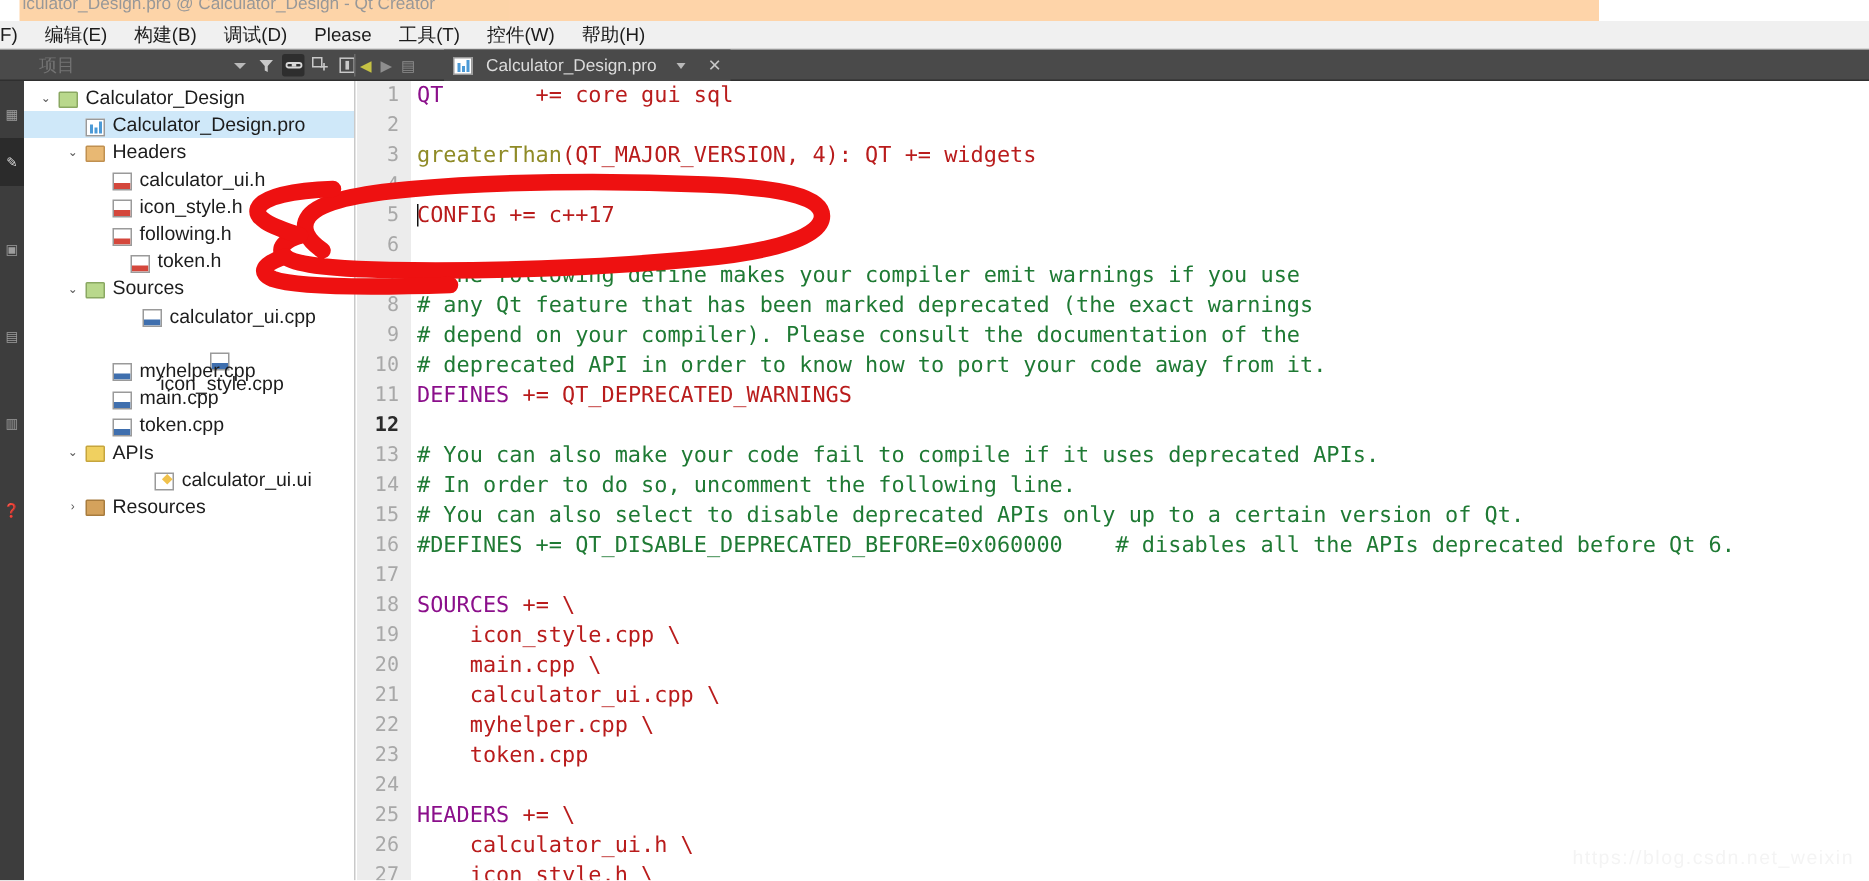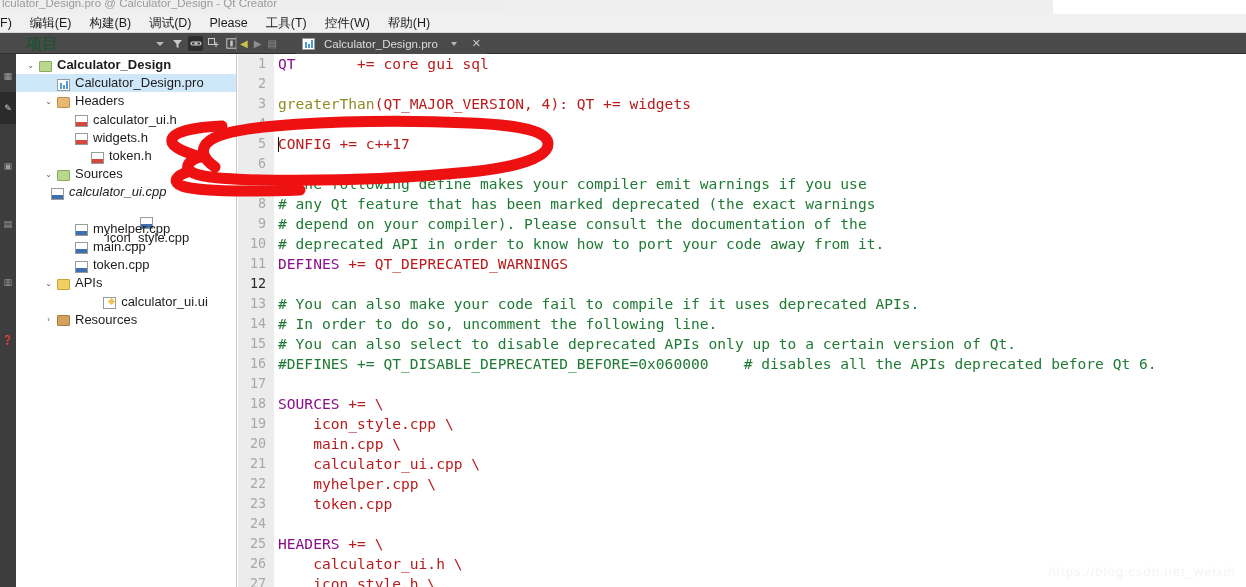--- a/index.html
+++ b/index.html
@@ -6,22 +6,22 @@
   body{
     width:1246px;height:587px;overflow:hidden;
     background:#ffffff;
     font-family:"Liberation Sans", sans-serif;
     -webkit-font-smoothing:antialiased;
   }
   #app{position:relative;width:1246px;height:587px;overflow:hidden;background:#fff;}
 
   
   .titlebar{
-    position:absolute;left:0;top:0;width:1053px;height:14px;
-    background:#e5e5e5;color:#5a5a5a;
+    position:absolute;left:13px;top:0;width:1053px;height:14px;
+    background:#fdba74;color:#5a5a5a;
     font-size:11.5px;line-height:12px;
     white-space:nowrap;overflow:hidden;
     padding-left:2px;box-sizing:border-box;
     opacity:.62;
   }
   .titlebar .tt{position:relative;top:-3px;display:inline-block;}
 
   
   .menubar{
     position:absolute;left:0;top:14px;width:1246px;height:19px;
@@ -35,21 +35,21 @@
 
   
   .toolstrip{
     position:absolute;left:0;top:33px;width:1246px;height:21px;
     background:#4a4a4a;
     border-bottom:1px solid #2f2f2f;
     box-sizing:border-box;
   }
   .tool-projects-label{
     position:absolute;left:26px;top:33px;height:21px;line-height:21px;
-    font-size:16px;color:#14532d;white-space:nowrap;
+    font-size:12px;color:#737373;white-space:nowrap;
   }
   .tool-icons{position:absolute;left:152px;top:33px;height:21px;display:flex;align-items:center;gap:3px;}
   .tbtn{
     width:15px;height:15px;border-radius:2px;position:relative;
     display:flex;align-items:center;justify-content:center;
     color:#c9c9c9;font-size:9px;line-height:1;
   }
   .tbtn.active{background:#2e2e2e;}
   .tbtn svg{display:block;}
   .caret{width:0;height:0;border-left:4px solid transparent;border-right:4px solid transparent;border-top:4px solid #b9b9b9;}
@@ -92,21 +92,21 @@
     font-size:13px;color:#1c1c1c;
   }
   .trow{
     height:18.2px;display:flex;align-items:center;white-space:nowrap;
     position:relative;
   }
   .trow.sel{background:#cfe8f9;}
   .twist{width:13px;text-align:center;color:#5a5a5a;font-size:8px;flex:0 0 13px;}
   .ticon{width:16px;height:13px;flex:0 0 16px;margin-right:4px;position:relative;}
   .tlabel{font-size:13px;line-height:14px;}
-  .tlabel.bold{font-weight:bold;}
+  .tlabel.bold{font-weight:normal;}
 
   
   .ic-folder{width:11px;height:9px;background:#b9d88c;border:1px solid #8aa862;border-radius:1px;position:absolute;top:2px;left:2px;}
   .ic-folder.hdr{background:#e8b873;border-color:#c09050;}
   .ic-folder.src{background:#b9d88c;border-color:#8aa862;}
   .ic-folder.frm{background:#f0d060;border-color:#c6a53d;}
   .ic-folder.res{background:#d4a25c;border-color:#a87c3e;}
   .ic-pro{width:11px;height:10px;background:#fff;border:1px solid #9a9a9a;position:absolute;top:2px;left:2px;}
   .ic-pro i{position:absolute;left:1px;bottom:1px;width:2px;background:#4c9ad6;display:block;}
   .ic-h{width:11px;height:10px;background:#fff;border:1px solid #9a9a9a;position:absolute;top:2px;left:2px;overflow:hidden;}
@@ -131,21 +131,21 @@
     line-height:20px;
     color:#101010;
     white-space:pre;
   }
   .cline{height:20px;display:flex;align-items:flex-start;}
   .lnum{
     width:32px;flex:0 0 32px;text-align:right;padding-right:4px;
     color:#a8a8a8;font-size:13.4px;line-height:20px;
     box-sizing:border-box;
   }
-  .lnum.cur{color:#2b2b2b;font-weight:normal;}
+  .lnum.cur{color:#2b2b2b;font-weight:bold;}
   .ltext{padding-left:8px;line-height:20px;}
 
   .k-var{color:#8b0f8b;}          
   .k-fn{color:#8f8b27;}           
   .k-cmt{color:#1f7a34;}          
   .k-plain{color:#b91c1c;}
   .caretbar{display:inline-block;width:1px;height:15px;background:#111;vertical-align:-3px;margin-right:-1px;}
 
   
   .annot{position:absolute;left:0;top:0;width:1246px;height:587px;pointer-events:none;}
@@ -286,39 +286,48 @@
         </span>
         <span class="tlabel">calculator_ui.h</span>
       </div>
       <div class="trow" style="padding-left: 44px;">
         <span class="twist"></span>
         <span class="ticon">
           <span class="ic-h">
             <b></b>
           </span>
         </span>
-        <span class="tlabel">widgets.h</span>
-      </div>
-      <div class="trow" style="padding-left: 44px; margin-left: 16px;">
+        <span class="tlabel">icon_style.h</span>
+      </div>
+      <div class="trow" style="padding-left: 44px;">
+        <span class="twist"></span>
+        <span class="ticon">
+          <span class="ic-h">
+            <b></b>
+          </span>
+        </span>
+        <span class="tlabel">following.h</span>
+      </div>
+      <div class="trow" style="padding-left: 56px;">
         <span class="twist"></span>
         <span class="ticon">
           <span class="ic-h">
             <b></b>
           </span>
         </span>
         <span class="tlabel">token.h</span>
       </div>
       <div class="trow" style="padding-left: 26px;">
         <span class="twist">⌄</span>
         <span class="ticon">
           <span class="ic-folder src"></span>
         </span>
         <span class="tlabel">Sources</span>
       </div>
-      <div class="trow" style="padding-left: 20px; font-style: italic;">
+      <div class="trow" style="padding-left: 64px;">
         <span class="twist"></span>
         <span class="ticon">
           <span class="ic-h ic-cpp">
             <b></b>
           </span>
         </span>
         <span class="tlabel">calculator_ui.cpp</span>
       </div>
       <div class="trow" style="padding-left: 44px; flex-direction: column;">
         <span class="twist"></span>

